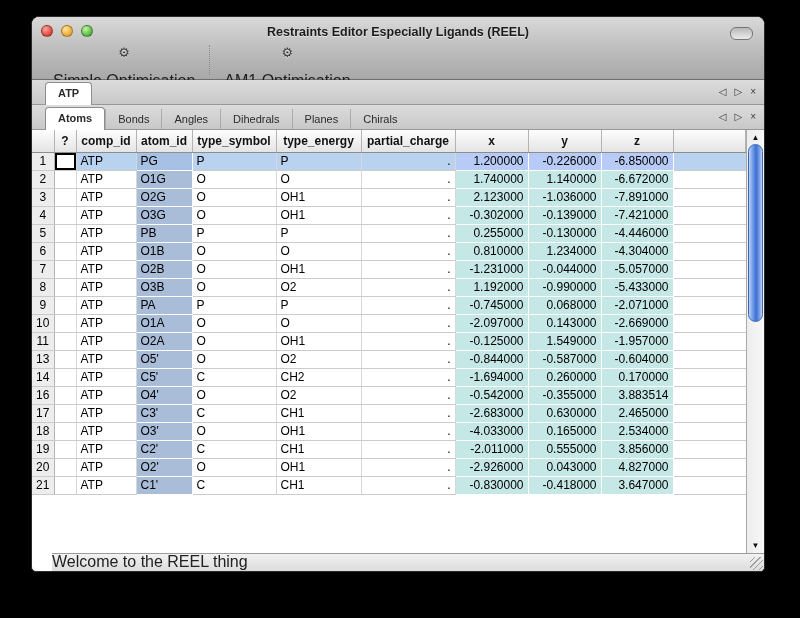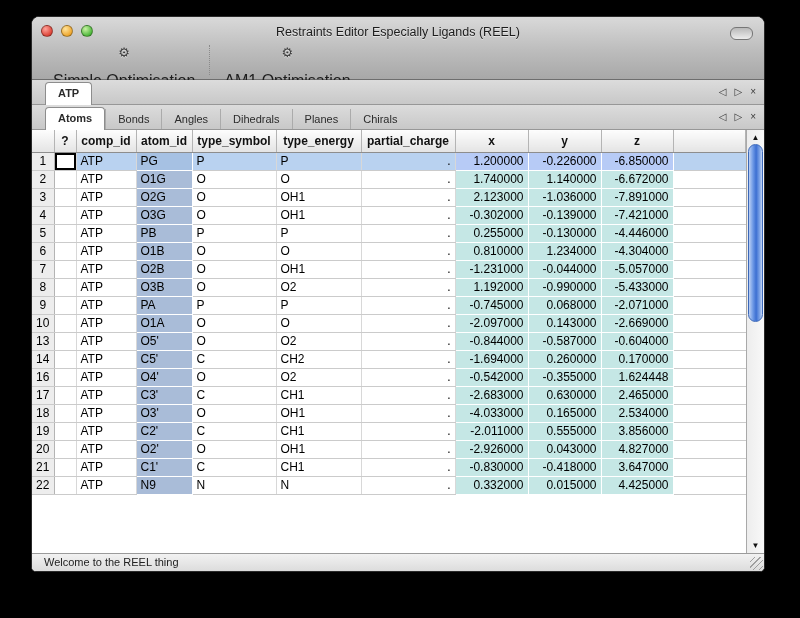--- a/index.html
+++ b/index.html
@@ -8,21 +8,21 @@
     border-radius:8px 8px 5px 5px;overflow:hidden;background:#fff;border:1px solid #2a2a2a;
     box-shadow:0 10px 30px rgba(0,0,0,0.85);display:flex;flex-direction:column;}
   
   .chrome{height:62px;flex:0 0 62px;background:linear-gradient(#d9d9d9,#bcbcbc 55%,#a8a8a8);border-bottom:1px solid #6e6e6e;position:relative;}
   .titlebar{height:28px;position:relative;}
   .traffic{position:absolute;left:9px;top:8px;display:flex;gap:8px;}
   .light{width:12px;height:12px;border-radius:50%;box-sizing:border-box;border:1px solid rgba(0,0,0,0.35);}
   .light.red{background:radial-gradient(circle at 35% 30%,#ffa39a,#dd4539 70%);}
   .light.yellow{background:radial-gradient(circle at 35% 30%,#ffe39a,#efa830 70%);}
   .light.green{background:radial-gradient(circle at 35% 30%,#c8f2a2,#50b93e 70%);}
-  .title{text-align:center;font-size:12.5px;font-weight:normal;color:#1c1c1c;line-height:30px;text-shadow:0 1px 0 rgba(255,255,255,0.5);}
+  .title{text-align:center;font-size:12.5px;font-weight:bold;color:#1c1c1c;line-height:30px;text-shadow:0 1px 0 rgba(255,255,255,0.5);}
   .lozenge{position:absolute;right:11px;top:10px;width:21px;height:11px;border-radius:6px;border:1px solid #767676;background:linear-gradient(#b9b9b9,#ececec);}
   .toolbar{display:flex;align-items:flex-start;padding-left:12px;height:34px;}
   .tool-btn{display:flex;flex-direction:column;align-items:center;padding:0 9px;}
   .gear{font-size:13px;line-height:15px;color:#3f3f3f;text-shadow:0 1px 0 rgba(255,255,255,0.55);}
   .tool-label{font-size:16px;color:#1d1d1d;margin-top:12px;white-space:nowrap;}
   .tool-sep{width:0;height:30px;border-left:1px dotted #8a8a8a;margin:0 5px;}
   
   .tabrow{height:25px;flex:0 0 25px;background:linear-gradient(#dcdcdc,#c8c8c8);border-bottom:1px solid #979797;display:flex;align-items:flex-end;padding-left:13px;position:relative;box-sizing:border-box;}
   .tab{font-size:11px;color:#2b2b2b;padding:4px 12px 4px;position:relative;white-space:nowrap;}
   .tab + .tab{border-left:1px solid #ababab;}
@@ -48,21 +48,21 @@
   tr.selected td.xyz{background:#b7cbf6;}
   tr.selected td.qcol{background:#fff;box-shadow:inset 0 0 0 2px #000;}
   
   .vscroll{width:17px;flex:0 0 17px;border-left:1px solid #a9a9a9;background:linear-gradient(to right,#ededed,#f8f8f8);position:relative;}
   .scroll-up,.scroll-down{position:absolute;left:0;width:100%;height:13px;text-align:center;font-size:8px;color:#111;line-height:13px;}
   .scroll-up{top:1px;} .scroll-down{bottom:1px;}
   .thumb{position:absolute;left:1px;right:1px;top:14px;height:178px;border-radius:8px;border:1px solid #3a67b8;box-sizing:border-box;
     background:linear-gradient(to right,#bcd0f4,#6f9ae6 30%,#3c6fd2 55%,#86aae9 85%,#c6d7f5);}
   
   .statusbar{height:17px;flex:0 0 17px;background:linear-gradient(#f2f2f2,#dcdcdc);border-top:1px solid #9b9b9b;position:relative;
-    font-size:11px;color:#222;line-height:16px;padding-left:12px;box-sizing:content-box;}
+    font-size:16px;color:#222;line-height:16px;padding-left:0;box-sizing:content-box;margin-left:20px;}
   .grip{position:absolute;right:1px;bottom:1px;width:13px;height:13px;
     background:repeating-linear-gradient(135deg,transparent 0 3px,#9f9f9f 3px 4px);}
 </style>
 </head>
 <body>
 
 <div class="screen">
   <div class="window">
 
     <div class="chrome">
@@ -266,20 +266,33 @@
               <td class="lft atomid">O1A</td>
               <td class="lft">O</td>
               <td class="lft">O</td>
               <td class="num">.</td>
               <td class="num xyz">-2.097000</td>
               <td class="num xyz">0.143000</td>
               <td class="num xyz">-2.669000</td>
               <td class="filler"></td>
             </tr>
             <tr>
+              <td class="rownum">11</td>
+              <td class="qcol"></td>
+              <td class="lft">ATP</td>
+              <td class="lft atomid">O2A</td>
+              <td class="lft">O</td>
+              <td class="lft">OH1</td>
+              <td class="num">.</td>
+              <td class="num xyz">-0.125000</td>
+              <td class="num xyz">1.549000</td>
+              <td class="num xyz">-1.957000</td>
+              <td class="filler"></td>
+            </tr>
+            <tr>
               <td class="rownum">13</td>
               <td class="qcol"></td>
               <td class="lft">ATP</td>
               <td class="lft atomid">O5'</td>
               <td class="lft">O</td>
               <td class="lft">O2</td>
               <td class="num">.</td>
               <td class="num xyz">-0.844000</td>
               <td class="num xyz">-0.587000</td>
               <td class="num xyz">-0.604000</td>
@@ -301,21 +314,21 @@
             <tr>
               <td class="rownum">16</td>
               <td class="qcol"></td>
               <td class="lft">ATP</td>
               <td class="lft atomid">O4'</td>
               <td class="lft">O</td>
               <td class="lft">O2</td>
               <td class="num">.</td>
               <td class="num xyz">-0.542000</td>
               <td class="num xyz">-0.355000</td>
-              <td class="num xyz">1.624448</td>
+              <td class="num xyz">3.883514</td>
               <td class="filler"></td>
             </tr>
             <tr>
               <td class="rownum">17</td>
               <td class="qcol"></td>
               <td class="lft">ATP</td>
               <td class="lft atomid">C3'</td>
               <td class="lft">C</td>
               <td class="lft">CH1</td>
               <td class="num">.</td>
@@ -367,33 +380,20 @@
               <td class="rownum">21</td>
               <td class="qcol"></td>
               <td class="lft">ATP</td>
               <td class="lft atomid">C1'</td>
               <td class="lft">C</td>
               <td class="lft">CH1</td>
               <td class="num">.</td>
               <td class="num xyz">-0.830000</td>
               <td class="num xyz">-0.418000</td>
               <td class="num xyz">3.647000</td>
-              <td class="filler"></td>
-            </tr>
-            <tr>
-              <td class="rownum">22</td>
-              <td class="qcol"></td>
-              <td class="lft">ATP</td>
-              <td class="lft atomid">N9</td>
-              <td class="lft">N</td>
-              <td class="lft">N</td>
-              <td class="num">.</td>
-              <td class="num xyz">0.332000</td>
-              <td class="num xyz">0.015000</td>
-              <td class="num xyz">4.425000</td>
               <td class="filler"></td>
             </tr>
           </tbody>
       </table>
       <div class="vscroll">
         <div class="scroll-up">▲</div>
         <div class="thumb"></div>
         <div class="scroll-down">▼</div>
       </div>
     </div>

